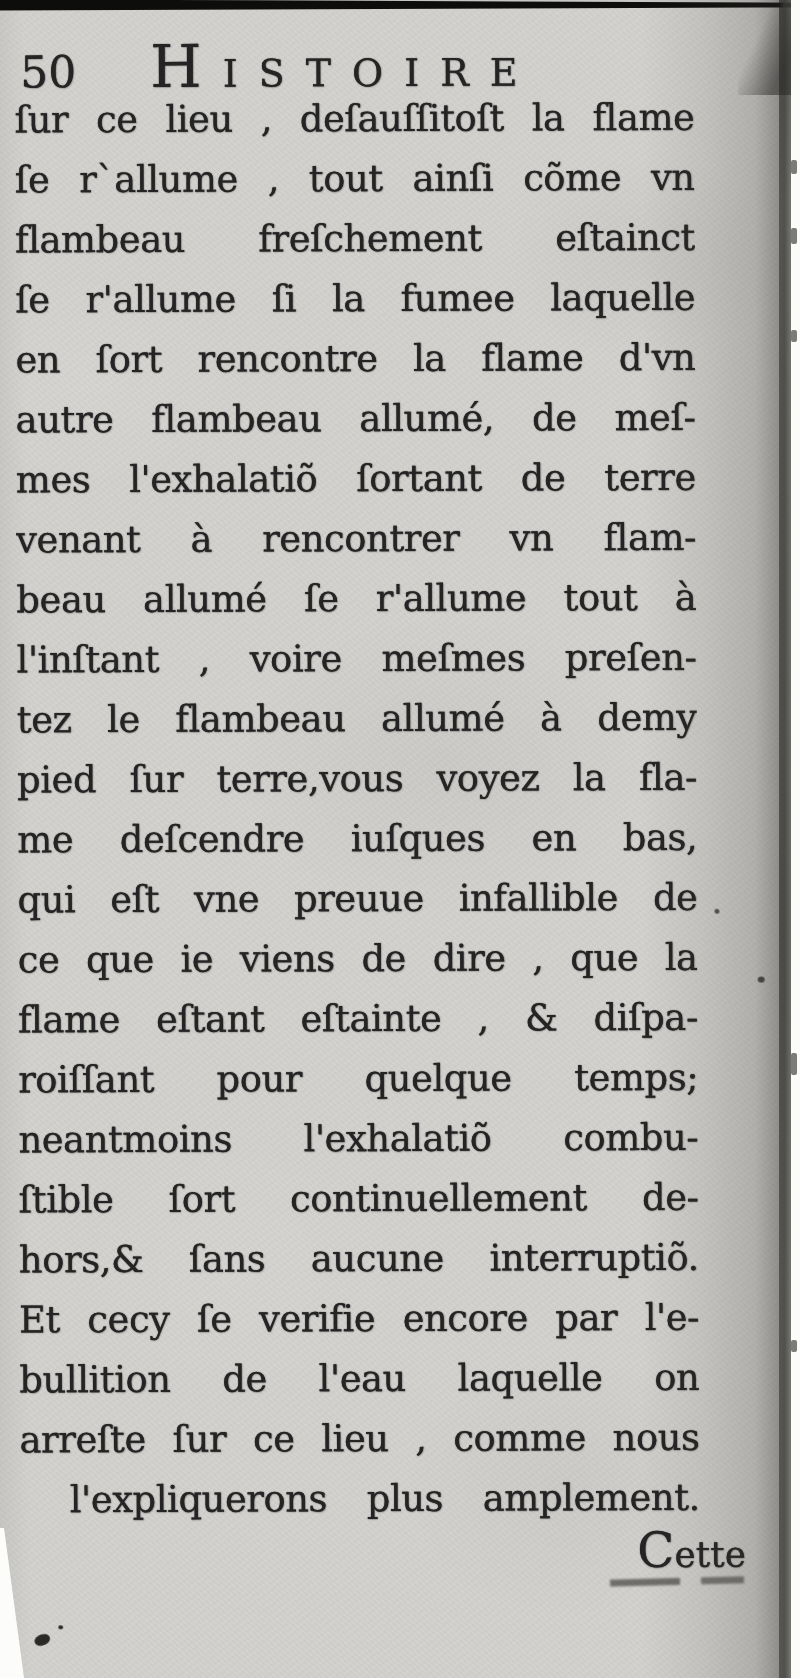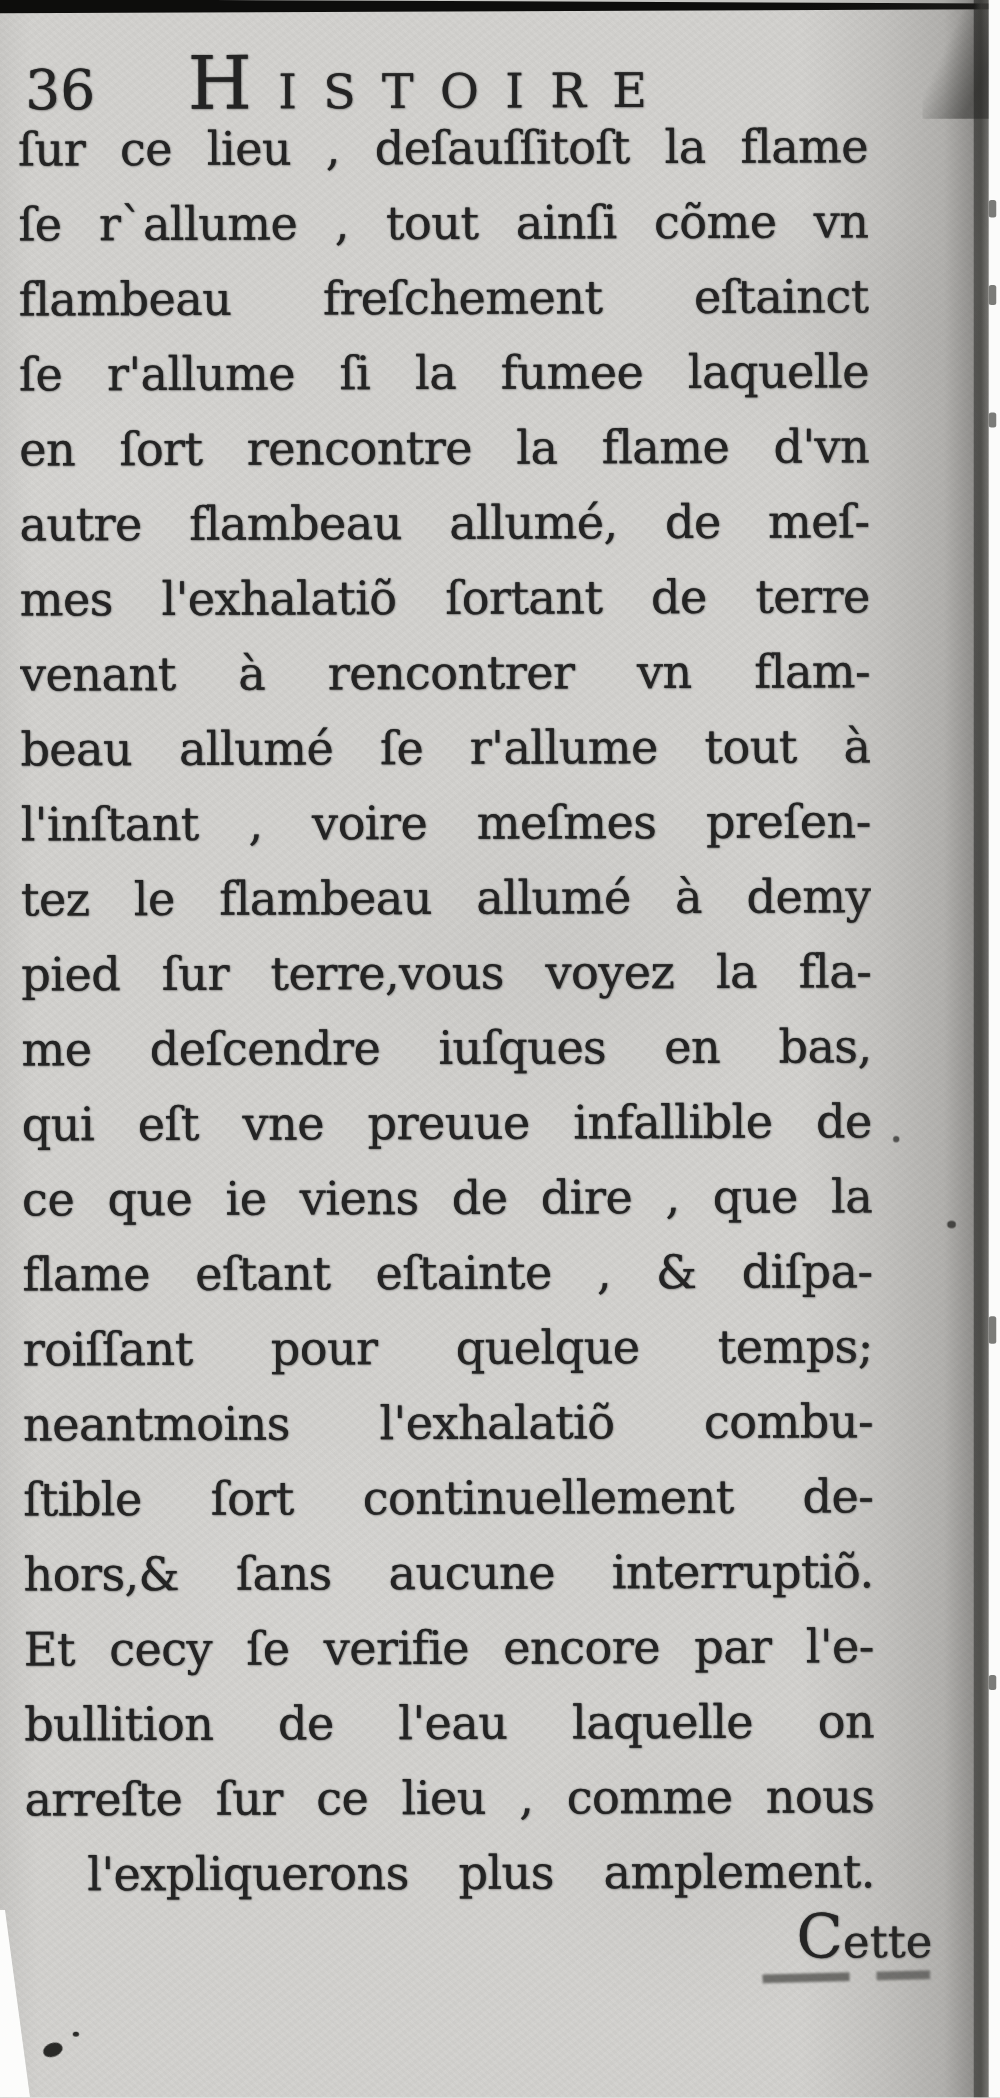--- a/index.html
+++ b/index.html
@@ -99,21 +99,21 @@
 </style>
 </head>
 <body>
 
 <div class="scan">
   <div class="top-light"></div>
   <div class="top-black"></div>
 
   <div class="paper">
     <div class="header">
-      <span class="pagenum ink">36</span>
+      <span class="pagenum ink">50</span>
       <span class="title ink">HISTOIRE</span>
     </div>
 
     <div class="body-text ink" id="lines">
         <div class="tline">ſur ce lieu , deſauſſitoſt la flame</div>
         <div class="tline">ſe r`allume , tout ainſi cõme vn</div>
         <div class="tline">flambeau freſchement eſtainct</div>
         <div class="tline">ſe r'allume ſi la fumee laquelle</div>
         <div class="tline">en ſort rencontre la flame d'vn</div>
         <div class="tline">autre flambeau allumé, de meſ-</div>

